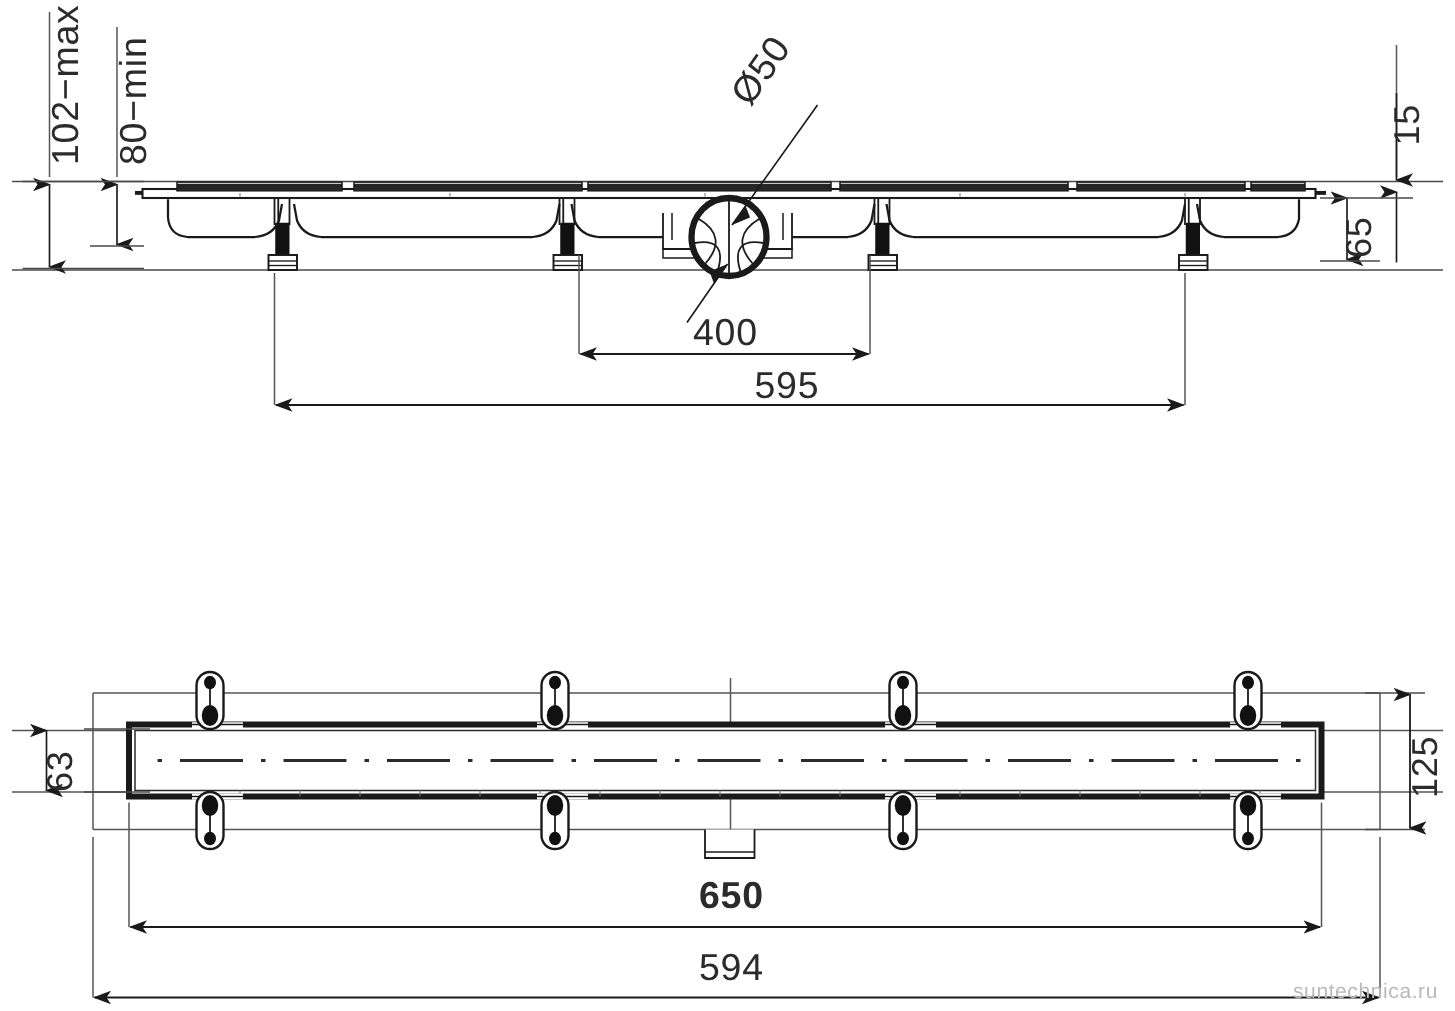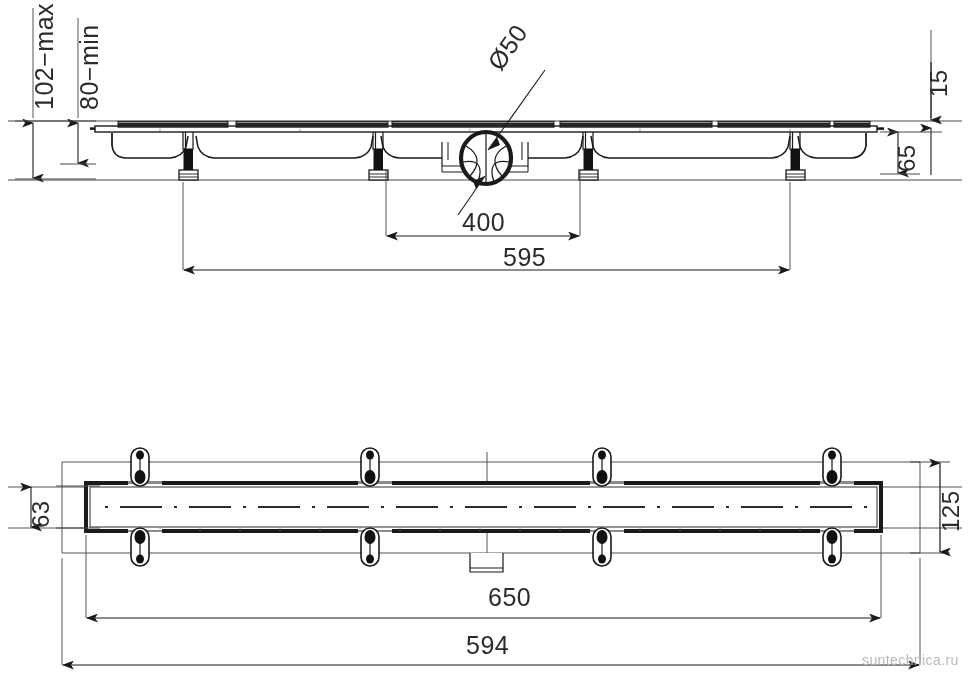--- a/index.html
+++ b/index.html
@@ -386,17 +386,17 @@
 <div class="dimtext" style="left:482px;top:59px;transform-origin:0 0;transform:rotate(-55deg);">Ø50</div>
 
 <div class="dimtext" style="left:462px;top:208px;">400</div>
 
 <div class="dimtext" style="left:462px;top:243px;margin-left:41px;">595</div>
 
 <div class="dimtext rot" style="left:27px;top:528px;font-size:24px;">63</div>
 
 <div class="dimtext rot" style="left:937px;top:532px;font-size:24px;">125</div>
 
-<div class="dimtext" style="left:488px;top:583px;">650</div>
+<div class="dimtext" style="left:466px;top:583px;font-weight:bold;">650</div>
 
 <div class="dimtext" style="left:466px;top:631px;">594</div>
 
 <div class="wm" style="left:862px;top:652px;">suntechnica.ru</div>
 
 </body></html>

